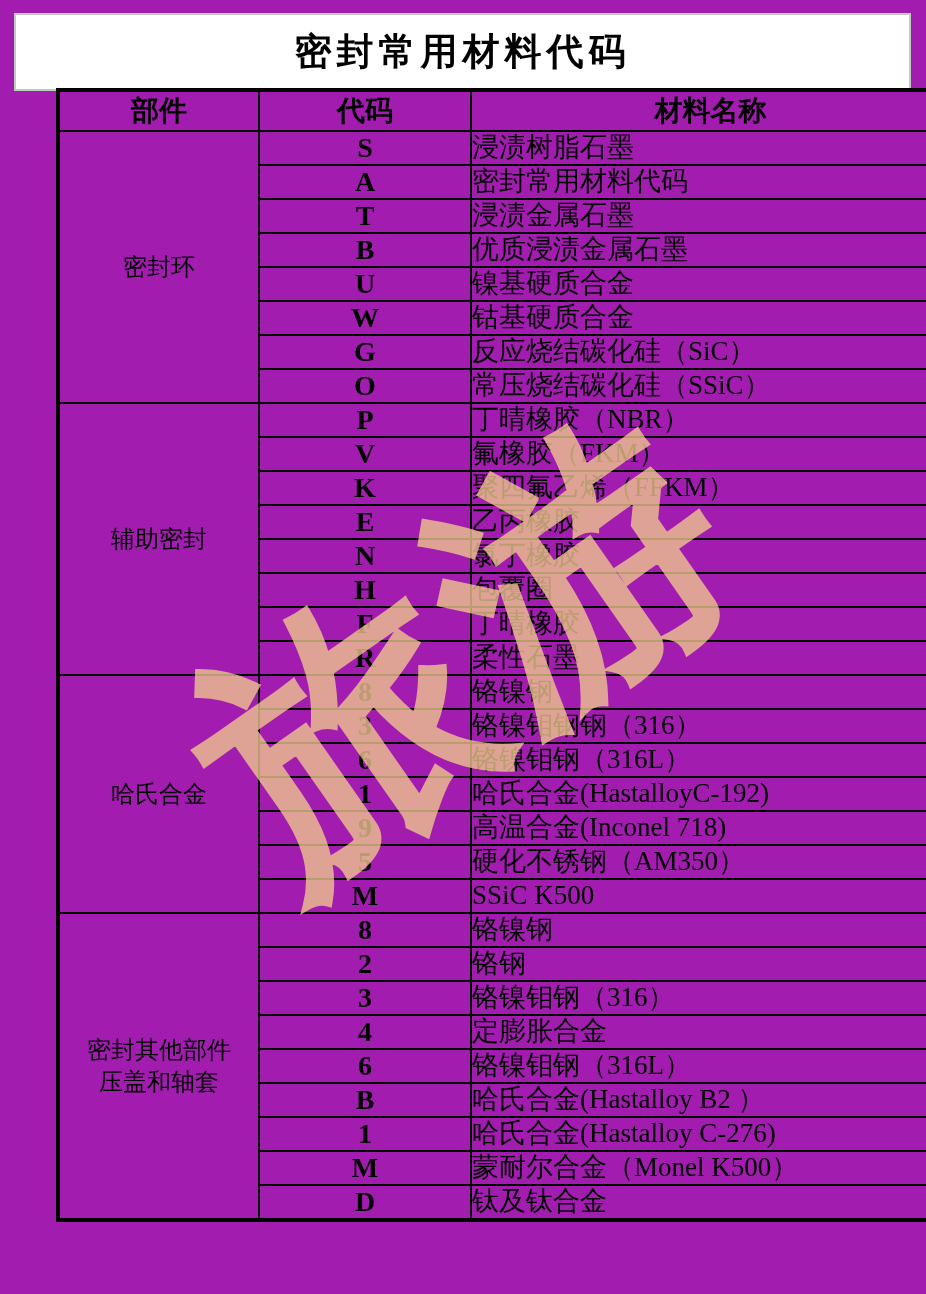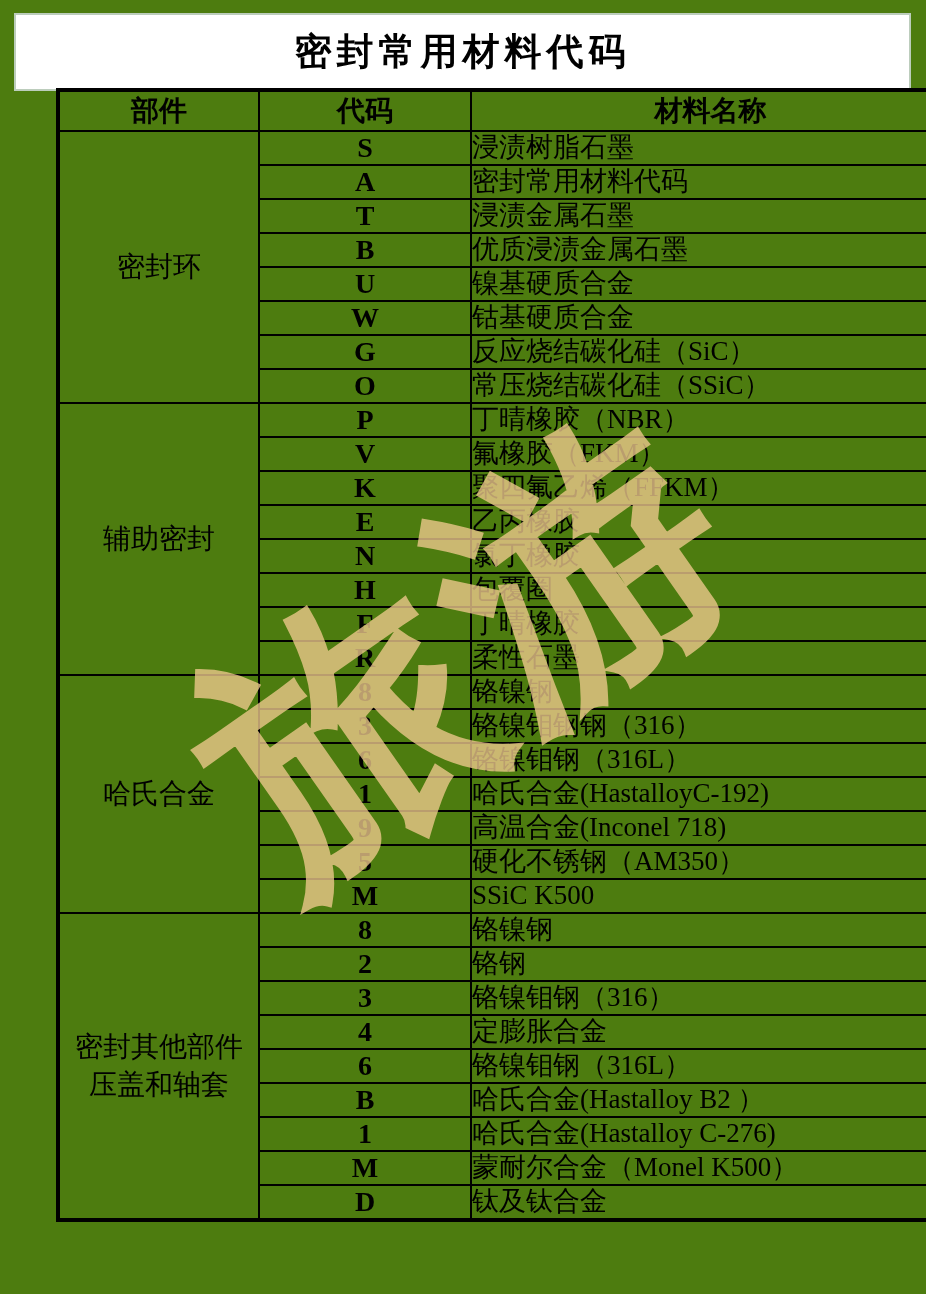--- a/index.html
+++ b/index.html
@@ -6,21 +6,21 @@
     margin: 0;
     padding: 0;
     background: #ffffff;
     font-family: "Liberation Serif", "DejaVu Serif", serif;
     color: #000000;
   }
   .page {
     position: relative;
     width: 926px;
     height: 1294px;
-    background: #4d7c0f;
+    background: #a21caf;
     overflow: hidden;
   }
   
   .title-box {
     position: absolute;
     left: 14px;
     top: 13px;
     width: 893px;
     height: 74px;
     border: 2px solid #bccdbc;
@@ -72,21 +72,21 @@
   }
   td.name {
     font-size: 27px;
     text-align: left;
     vertical-align: middle;
     padding-left: 10px;
     line-height: 1.1;
     white-space: nowrap;
   }
   td.part {
-    font-size: 28px;
+    font-size: 24px;
     text-align: center;
     vertical-align: middle;
     line-height: 1.35;
   }
   
   .watermark {
     position: absolute;
     left: 120px;
     top: 460px;
     width: 700px;

